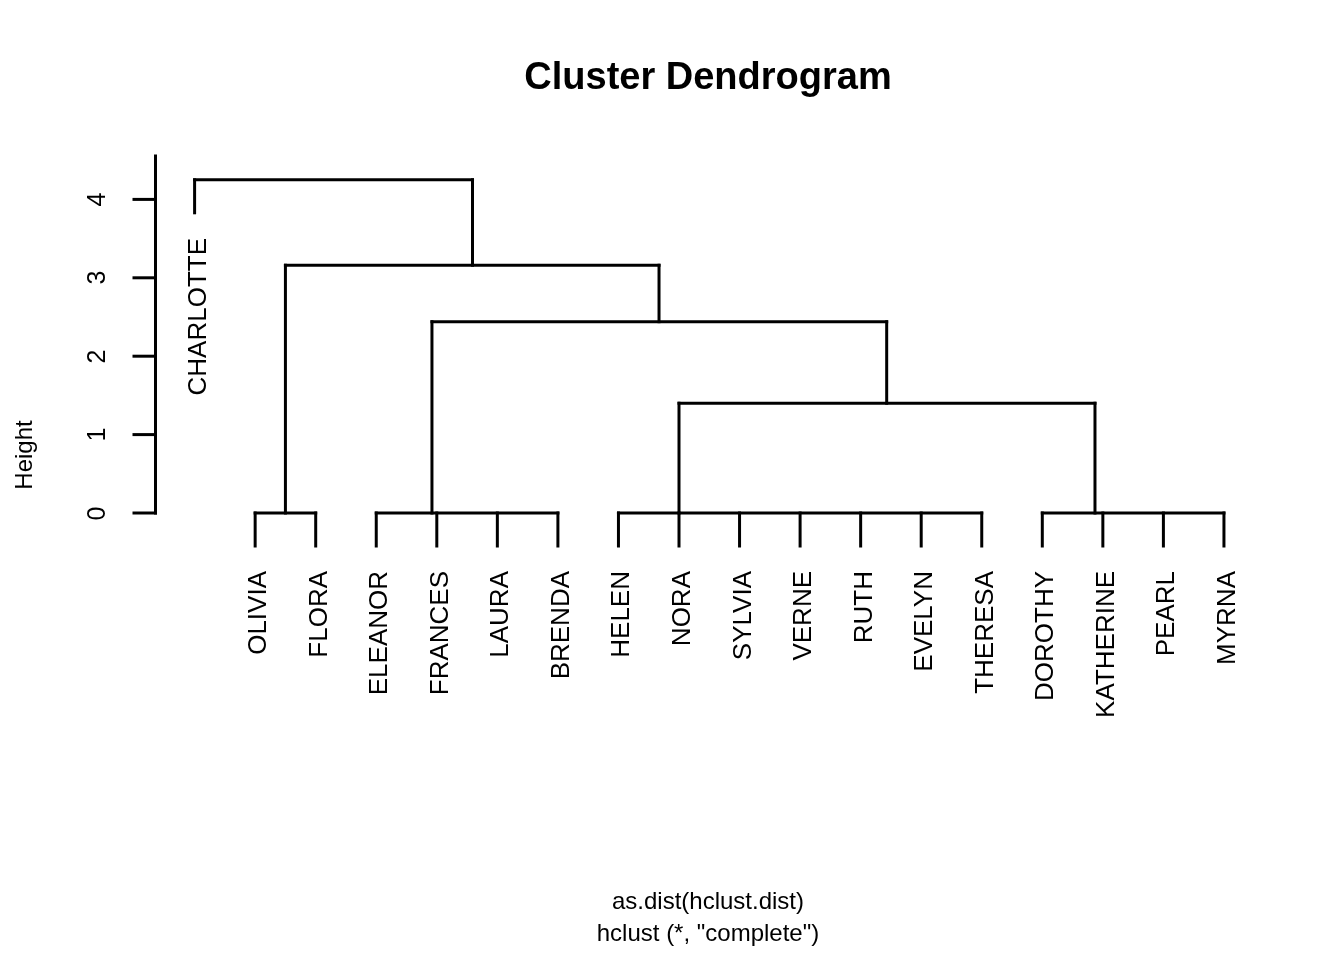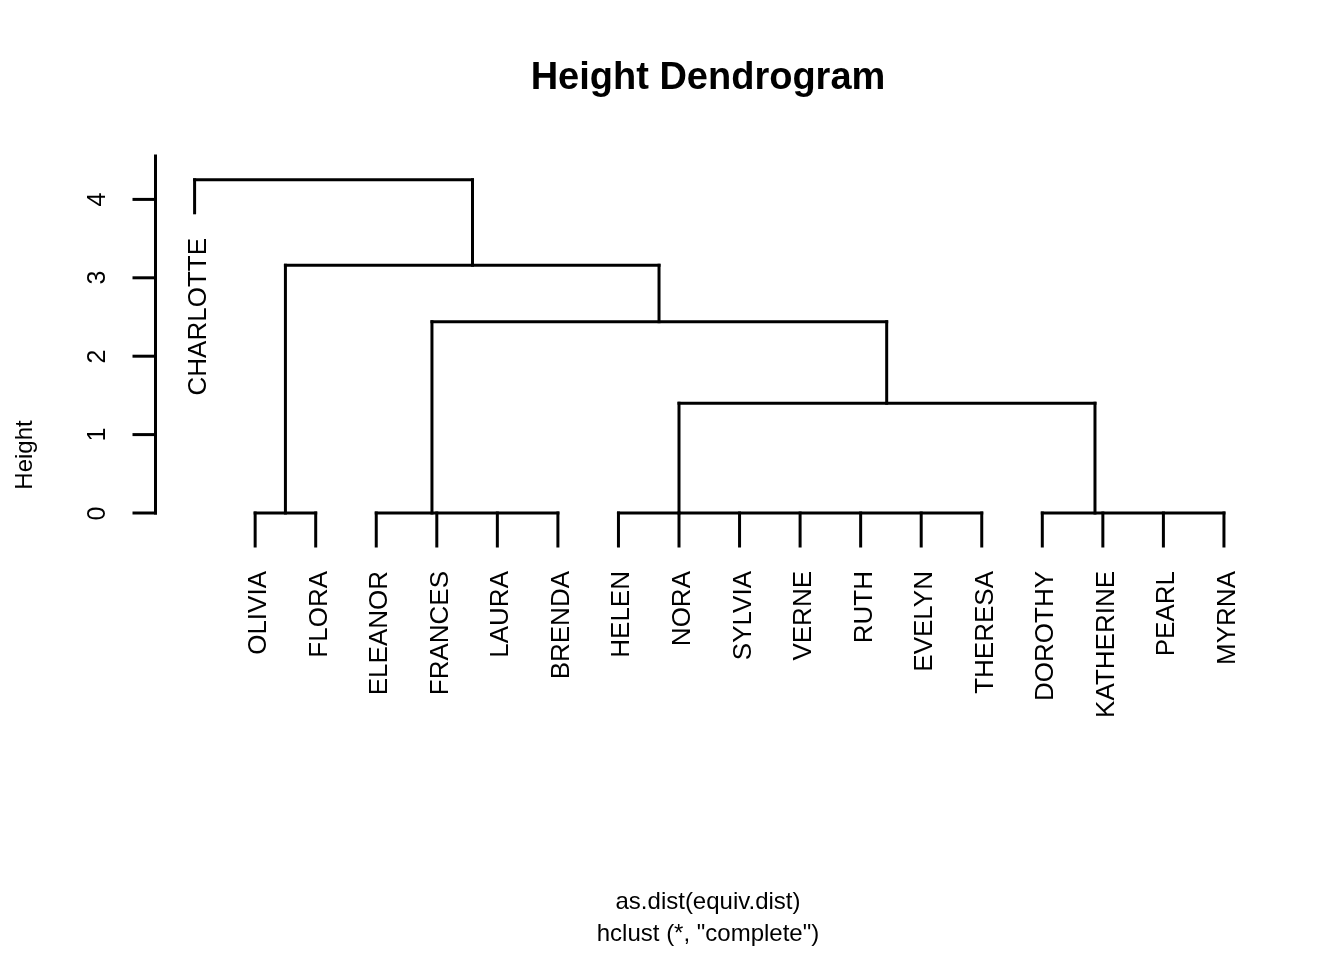--- a/index.html
+++ b/index.html
@@ -93,21 +93,21 @@
       <line x1="860.65" y1="513" x2="860.65" y2="546" stroke="#000000" stroke-width="3" stroke-linecap="square"></line>
       <line x1="921.1999999999999" y1="513" x2="921.1999999999999" y2="546" stroke="#000000" stroke-width="3" stroke-linecap="square"></line>
       <line x1="981.75" y1="513" x2="981.75" y2="546" stroke="#000000" stroke-width="3" stroke-linecap="square"></line>
       <line x1="1042.3" y1="513" x2="1223.9499999999998" y2="513" stroke="#000000" stroke-width="3" stroke-linecap="square"></line>
       <line x1="1094.9785" y1="403.24" x2="1094.9785" y2="513" stroke="#000000" stroke-width="3" stroke-linecap="square"></line>
       <line x1="1042.3" y1="513" x2="1042.3" y2="546" stroke="#000000" stroke-width="3" stroke-linecap="square"></line>
       <line x1="1102.85" y1="513" x2="1102.85" y2="546" stroke="#000000" stroke-width="3" stroke-linecap="square"></line>
       <line x1="1163.3999999999999" y1="513" x2="1163.3999999999999" y2="546" stroke="#000000" stroke-width="3" stroke-linecap="square"></line>
       <line x1="1223.9499999999998" y1="513" x2="1223.9499999999998" y2="546" stroke="#000000" stroke-width="3" stroke-linecap="square"></line>
     </svg>
-  <div class="chart-title">Height Dendrogram</div>
+  <div class="chart-title">Cluster Dendrogram</div>
   <div class="rot-center y-axis-label" style="left:-36px; top:395px;">
     <span>Height</span>
   </div>
   <div id="labels-layer">
       <div class="rot-center y-tick-label" style="left: 37px; top: 453px;">
         <span>0</span>
       </div>
       <div class="rot-center y-tick-label" style="left: 37px; top: 374.6px;">
         <span>1</span>
       </div>
@@ -132,15 +132,15 @@
       <div class="leaf-label" style="left: 728.55px; top: 571px;">SYLVIA</div>
       <div class="leaf-label" style="left: 789.1px; top: 571px;">VERNE</div>
       <div class="leaf-label" style="left: 849.65px; top: 571px;">RUTH</div>
       <div class="leaf-label" style="left: 910.2px; top: 571px;">EVELYN</div>
       <div class="leaf-label" style="left: 970.75px; top: 571px;">THERESA</div>
       <div class="leaf-label" style="left: 1031.3px; top: 571px;">DOROTHY</div>
       <div class="leaf-label" style="left: 1091.85px; top: 571px;">KATHERINE</div>
       <div class="leaf-label" style="left: 1152.4px; top: 571px;">PEARL</div>
       <div class="leaf-label" style="left: 1212.95px; top: 571px;">MYRNA</div>
     </div>
-  <div id="caption1" class="caption-line">as.dist(equiv.dist)</div>
+  <div id="caption1" class="caption-line">as.dist(hclust.dist)</div>
   <div id="caption2" class="caption-line">hclust (*, "complete")</div>
 </div>
 
 </body></html>

